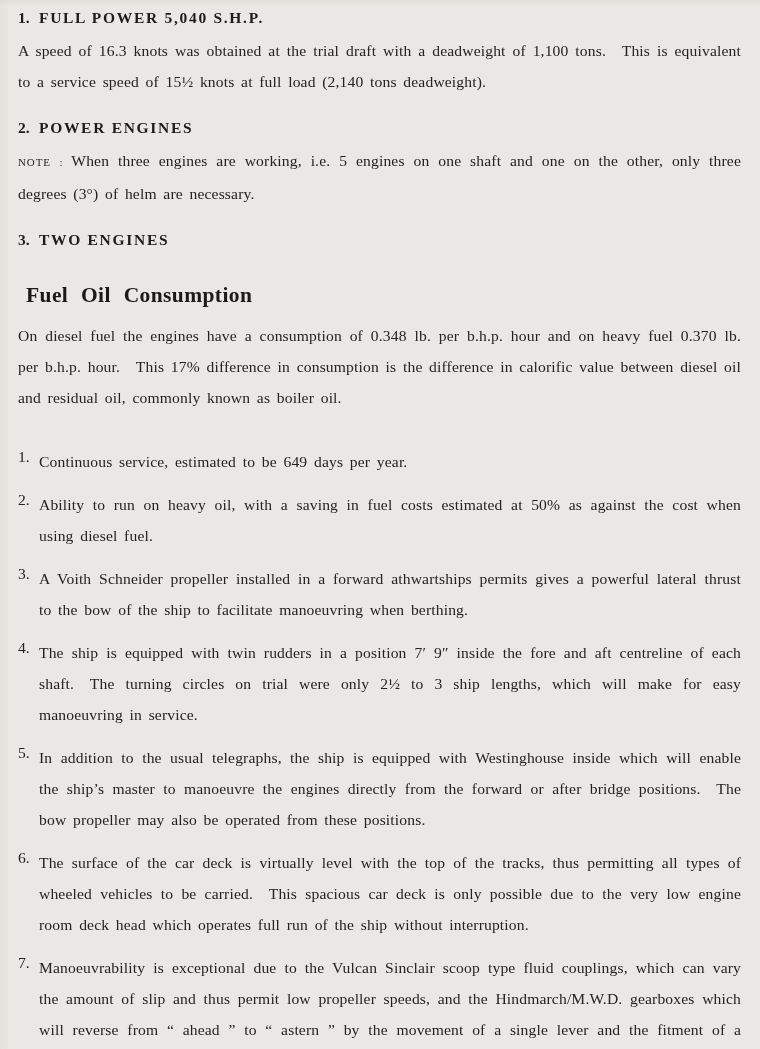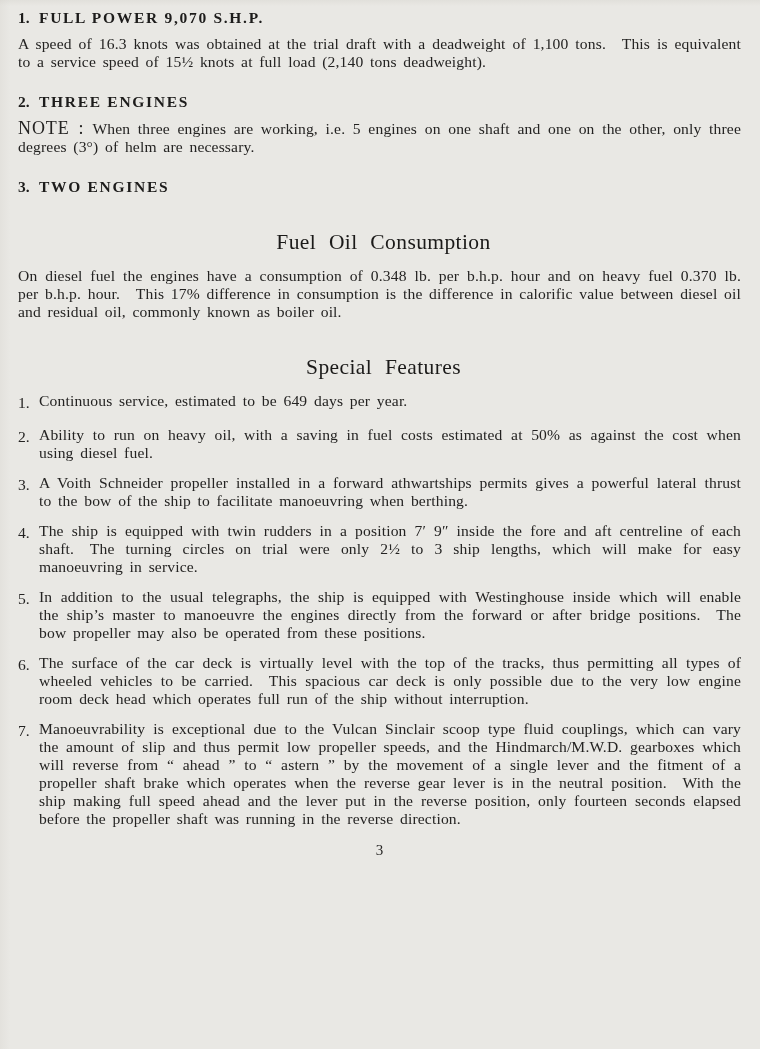--- a/index.html
+++ b/index.html
@@ -31,43 +31,42 @@
     font-size: 15.5px;
     line-height: 20px;
     letter-spacing: 1.7px;
     color: #1d1c1b;
     margin: 0 0 7px 0;
   }
   .sec-heading .num { letter-spacing: 0; }
   p.body-text {
     margin: 0;
     font-size: 15.6px;
-    line-height: 18px;
+    line-height: 31px;
     text-align: justify;
     word-spacing: 2.6px;
     letter-spacing: 0.15px;
     color: #242322;
   }
   .indented { margin-left: 20px; }
   .note-para { margin-top: 3px; }
   .note-label {
-    font-size: 18px;
+    font-size: 11px;
     letter-spacing: 0.9px;
   }
   section.numbered { margin-bottom: 21px; }
   section.numbered.last { margin-bottom: 32px; }
   h2.big-heading {
     margin: 0 0 12px 8px;
     font-size: 21.5px;
     line-height: 26px;
-    font-weight: normal;
+    font-weight: bold;
     letter-spacing: 0.4px;
     word-spacing: 7px;
     color: #1b1a19;
-    text-align: center;
   }
   .fuel-block { margin-bottom: 33px; }
   .features-list { margin: 0; }
   .feature-item {
     display: grid;
     grid-template-columns: 21px 1fr;
     margin-bottom: 12px;
   }
   .feature-item .num {
     font-size: 15.6px;
@@ -82,47 +81,46 @@
   }
 </style>
 </head>
 <body>
 
 <div class="page">
 
   <section class="numbered">
     <div class="sec-heading">
       <span class="num">1.</span>
-      <span class="title">FULL POWER 9,070 S.H.P.</span>
+      <span class="title">FULL POWER 5,040 S.H.P.</span>
     </div>
     <p class="body-text indented">A speed of 16.3 knots was obtained at the trial draft with a deadweight of 1,100 tons. This is equivalent to a service speed of 15½ knots at full load (2,140 tons deadweight).</p>
   </section>
 
   <section class="numbered">
     <div class="sec-heading">
       <span class="num">2.</span>
-      <span class="title">THREE ENGINES</span>
+      <span class="title">POWER ENGINES</span>
     </div>
     <p class="body-text indented note-para"><span class="note-label">NOTE :</span><span> When three engines are working, i.e. 5 engines on one shaft and one on the other, only three degrees (3°) of helm are necessary.</span></p>
   </section>
 
   <section class="numbered last">
     <div class="sec-heading">
       <span class="num">3.</span>
       <span class="title">TWO ENGINES</span>
     </div>
   </section>
 
   <div class="fuel-block">
     <h2 class="big-heading">Fuel Oil Consumption</h2>
     <p class="body-text">On diesel fuel the engines have a consumption of 0.348 lb. per b.h.p. hour and on heavy fuel 0.370 lb. per b.h.p. hour. This 17% difference in consumption is the difference in calorific value between diesel oil and residual oil, commonly known as boiler oil.</p>
   </div>
 
   <div class="features-block">
-    <h2 class="big-heading">Special Features</h2>
 
     <div class="features-list">
       <div class="feature-item">
         <span class="num">1.</span>
         <p class="body-text">Continuous service, estimated to be 649 days per year.</p>
       </div>
       <div class="feature-item">
         <span class="num">2.</span>
         <p class="body-text">Ability to run on heavy oil, with a saving in fuel costs estimated at 50% as against the cost when using diesel fuel.</p>
       </div>

